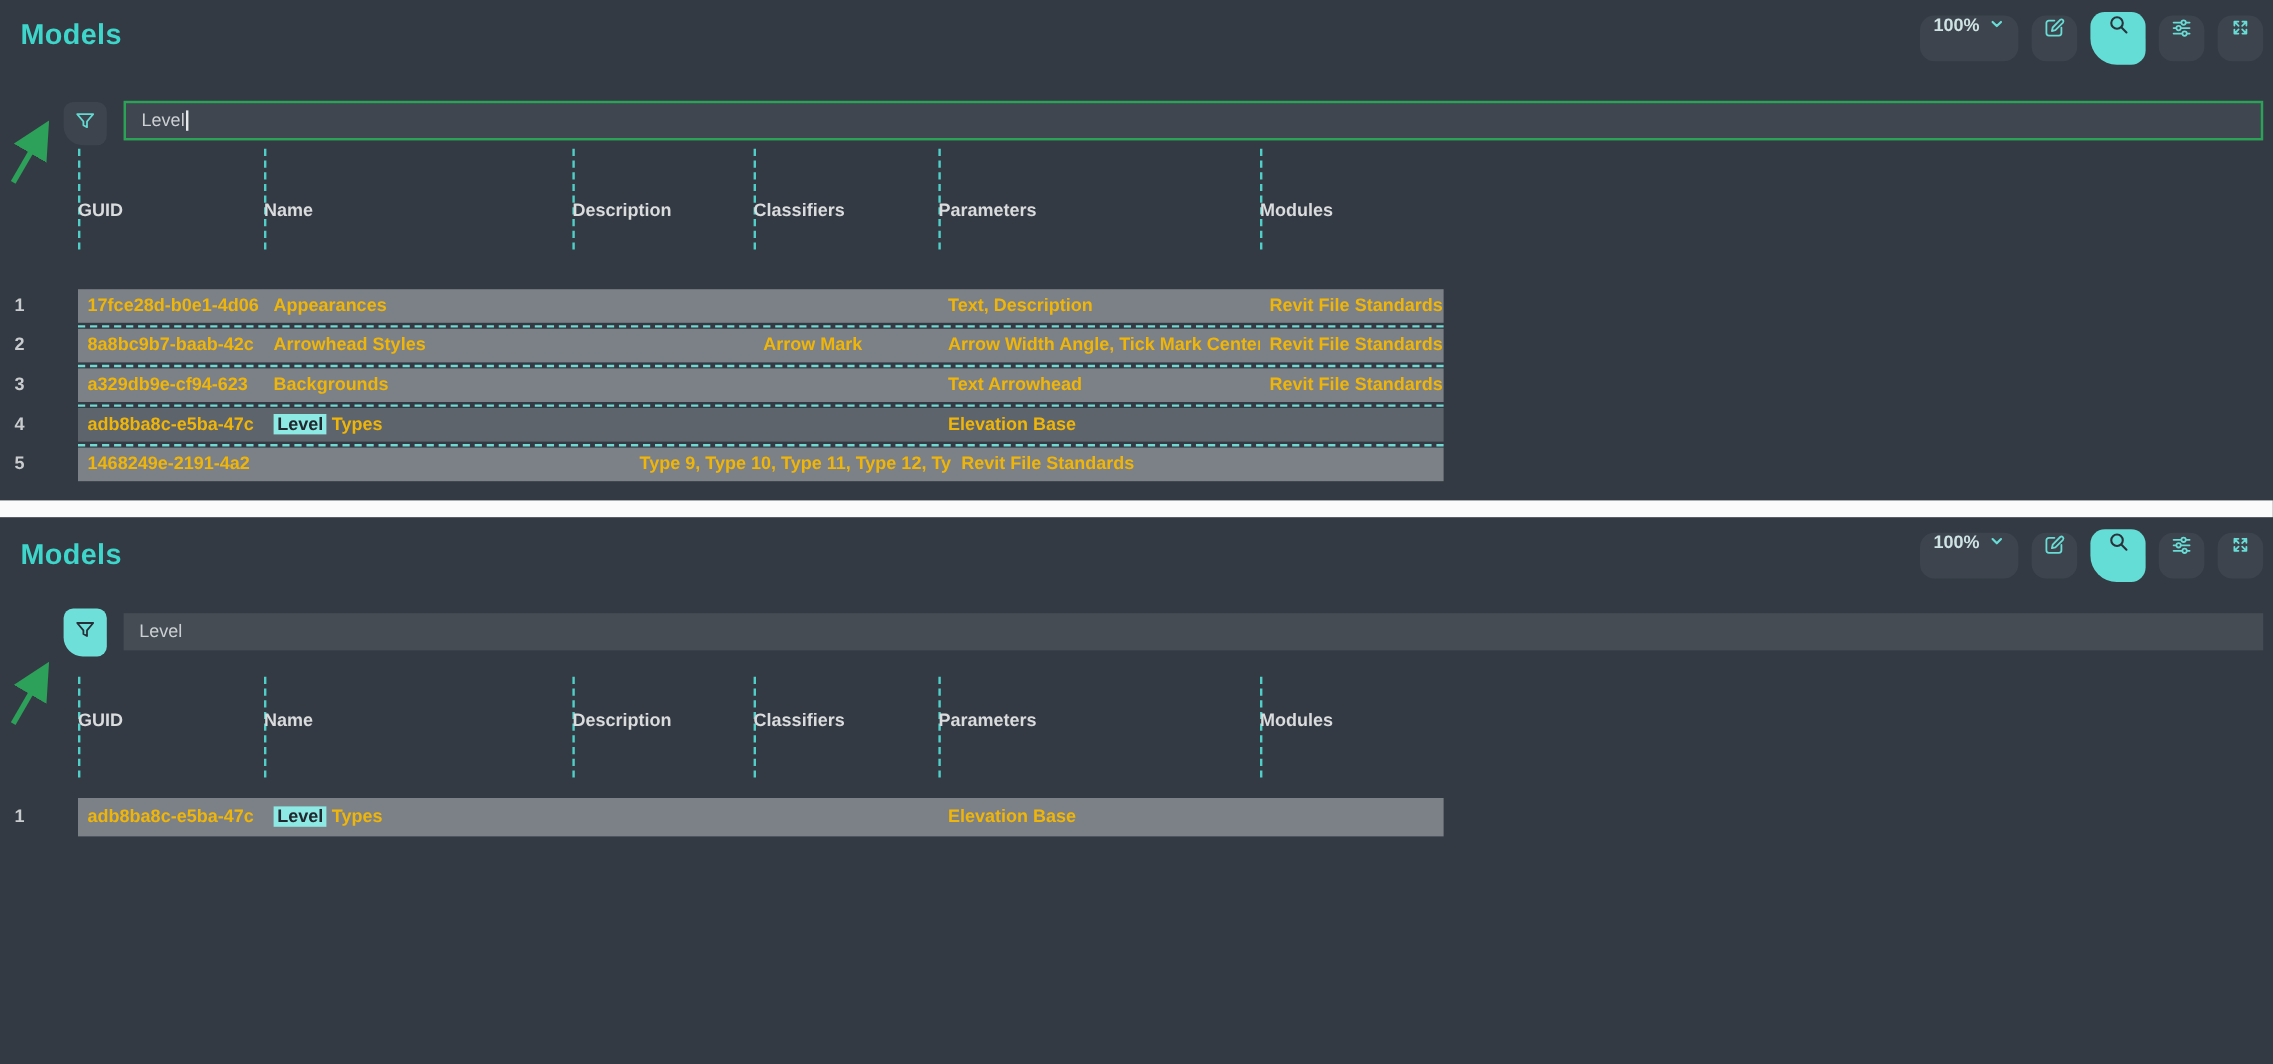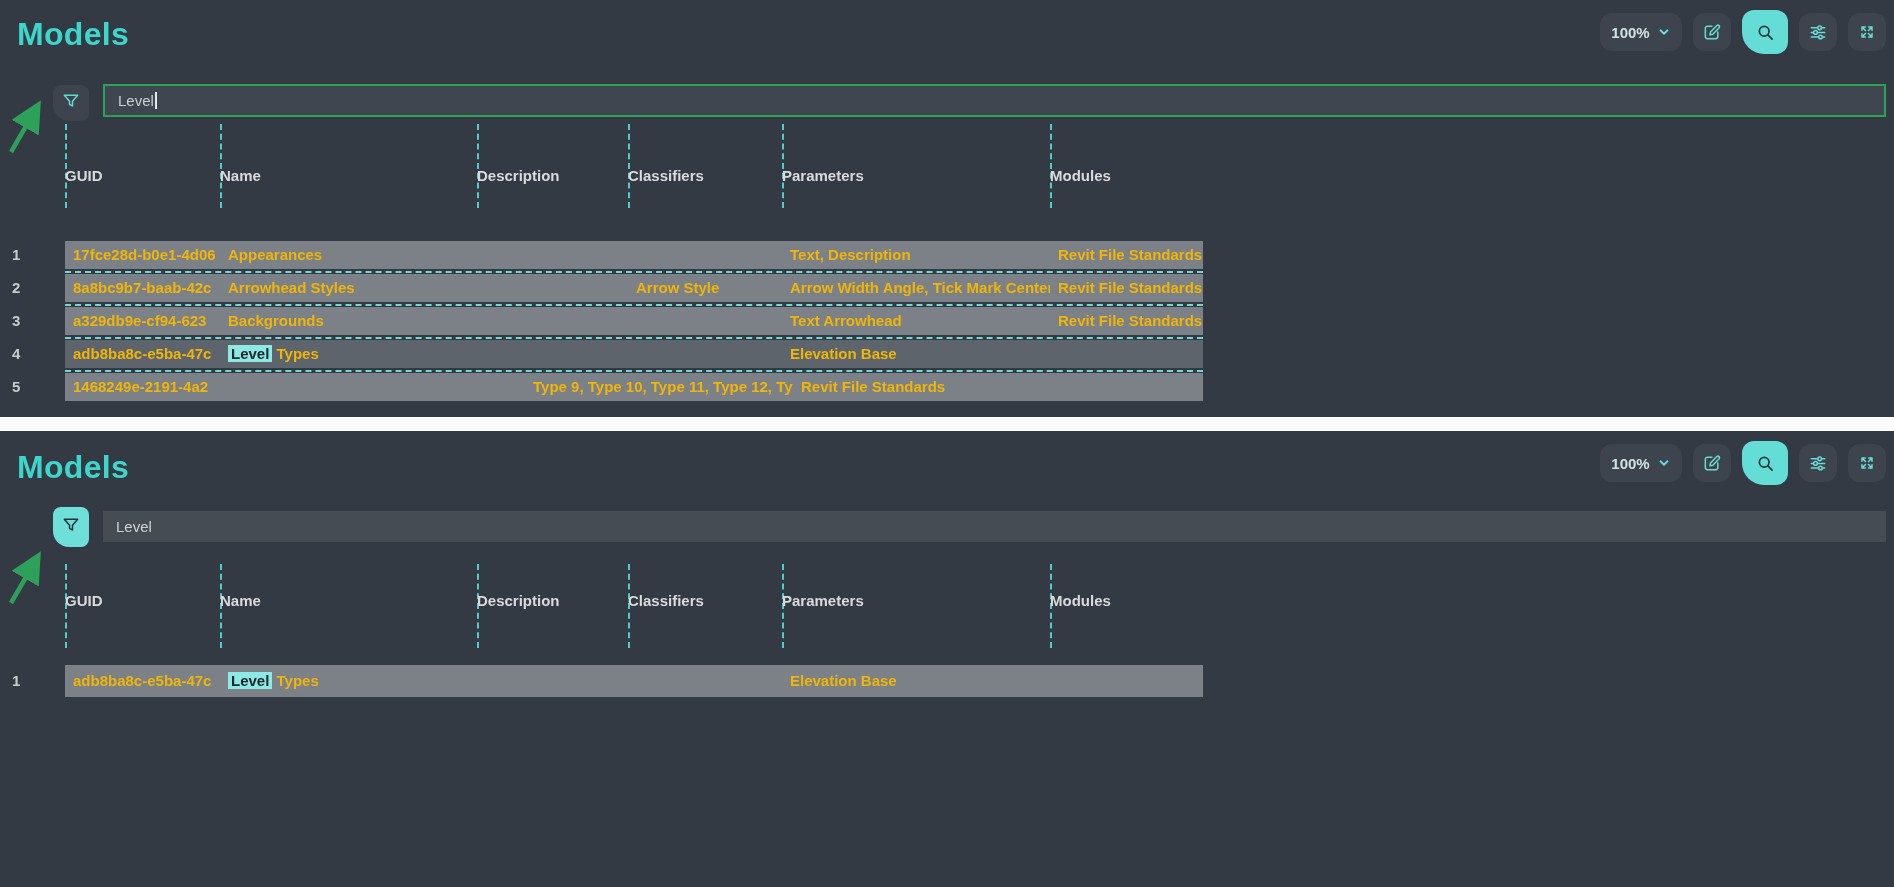--- a/index.html
+++ b/index.html
@@ -9,29 +9,29 @@
     background:#333a43;
     font-family:"Liberation Sans", sans-serif;
   }
   .panel { position:absolute; left:0; width:1894px; }
   #panel-top    { top:0;    height:417px; }
   #panel-bottom { top:431px; height:456px; }
   #divider { position:absolute; left:0; top:417px; width:1894px; height:14px; background:#fbfbfb; }
 
   .title {
     position:absolute; left:17px; top:16px;
-    font-size:32px; font-weight:700; color:#3ed5ca; letter-spacing:.3px;
+    font-size:24px; font-weight:700; color:#3ed5ca; letter-spacing:.3px;
   }
   #panel-bottom .title { top:18px; }
 
   
   .toolbar { position:absolute; right:8px; top:10px; display:flex; align-items:center; gap:11px; }
   .tb-btn {
     height:38px; border-radius:12px; background:#3d444d; color:#68dcd5;
-    display:flex; align-items:center; justify-content:center; border:none; cursor:pointer;
+    display:flex; justify-content:center; border:none; cursor:pointer;
   }
   .zoom-btn { width:82px; gap:7px; color:#cfe3e4; font-weight:700; font-size:15px; }
   .icon-btn { width:38px; }
   .search-btn { width:46px; height:44px; background:#63ddd6; color:#2a333c; border-radius:12px 12px 12px 22px; }
   .tb-btn svg { display:block; }
 
   
   .filter-btn {
     position:absolute; left:53px; top:85px; width:36px; height:36px;
     border-radius:8px 8px 8px 16px; background:#3d444d; color:#63d9d2;
@@ -180,21 +180,21 @@
       <div class="cell c4"></div>
       <div class="cell c5">Text, Description</div>
       <div class="cell c6">Revit File Standards</div>
     </div>
     <div class="rsep"></div>
     <div class="row">
       <span class="row-num">2</span>
       <div class="cell c1">8a8bc9b7-baab-42c</div>
       <div class="cell c2"><span>Arrowhead Styles</span><span></span></div>
       <div class="cell c3"></div>
-      <div class="cell c4">Arrow Style</div>
+      <div class="cell c4">Arrow Mark</div>
       <div class="cell c5">Arrow Width Angle, Tick Mark Center</div>
       <div class="cell c6">Revit File Standards</div>
     </div>
     <div class="rsep"></div>
     <div class="row">
       <span class="row-num">3</span>
       <div class="cell c1">a329db9e-cf94-623</div>
       <div class="cell c2"><span>Backgrounds</span><span></span></div>
       <div class="cell c3"></div>
       <div class="cell c4"></div>

